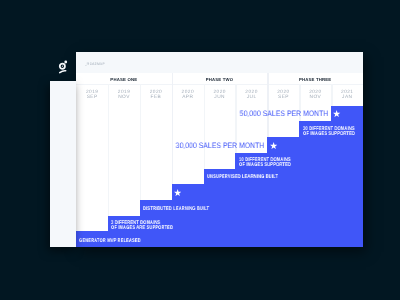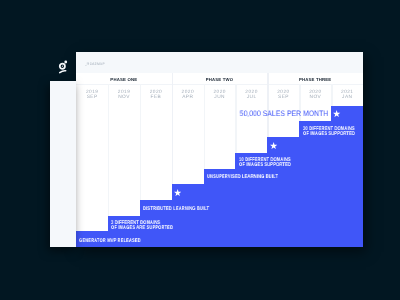--- a/index.html
+++ b/index.html
@@ -125,20 +125,21 @@
     <div class="badge" style="left:3.30px;top:186.57px"><span>GENERATOR MVP RELEASED</span></div>
     <div class="badge" style="left:35.19px;top:169.0px"><span>3 DIFFERENT DOMAINS
 OF IMAGES ARE SUPPORTED</span></div>
     <div class="badge" style="left:67.08px;top:155.11px"><span>DISTRIBUTED LEARNING BUILT</span></div>
     <div class="badge" style="left:130.86px;top:122.9px"><span>UNSUPERVISED LEARNING BUILT</span></div>
     <div class="badge" style="left:162.74px;top:106.1px"><span>10 DIFFERENT DOMAINS
 OF IMAGES SUPPORTED</span></div>
     <div class="badge" style="left:226.52px;top:74.9px"><span>30 DIFFERENT DOMAINS
 OF IMAGES SUPPORTED</span></div>
 
+    <div class="sales" style="left:60px;width:128.5px;top:86px;line-height:15px"><span>30,000 SALES PER MONTH</span></div>
     <div class="sales" style="left:120px;width:132.2px;top:54px;line-height:16px"><span>50,000 SALES PER MONTH</span></div>
 
     <svg class="star" style="left:98.0px;top:137.12px" width="7.3" height="7.1" viewBox="0.24 0 9.52 9.05" preserveAspectRatio="none">
         <path d="M5.00,0.00 L6.18,3.38 L9.76,3.45 L6.91,5.62 L7.94,9.05 L5.00,7.01 L2.06,9.05 L3.09,5.62 L0.24,3.45 L3.82,3.38 Z" fill="#fff"></path>
       </svg>
     <svg class="star" style="left:193.8px;top:89.6px" width="7.3" height="7.1" viewBox="0.24 0 9.52 9.05" preserveAspectRatio="none">
         <path d="M5.00,0.00 L6.18,3.38 L9.76,3.45 L6.91,5.62 L7.94,9.05 L5.00,7.01 L2.06,9.05 L3.09,5.62 L0.24,3.45 L3.82,3.38 Z" fill="#fff"></path>
       </svg>
     <svg class="star" style="left:257.4px;top:58.3px" width="7.3" height="7.1" viewBox="0.24 0 9.52 9.05" preserveAspectRatio="none">
         <path d="M5.00,0.00 L6.18,3.38 L9.76,3.45 L6.91,5.62 L7.94,9.05 L5.00,7.01 L2.06,9.05 L3.09,5.62 L0.24,3.45 L3.82,3.38 Z" fill="#fff"></path>

